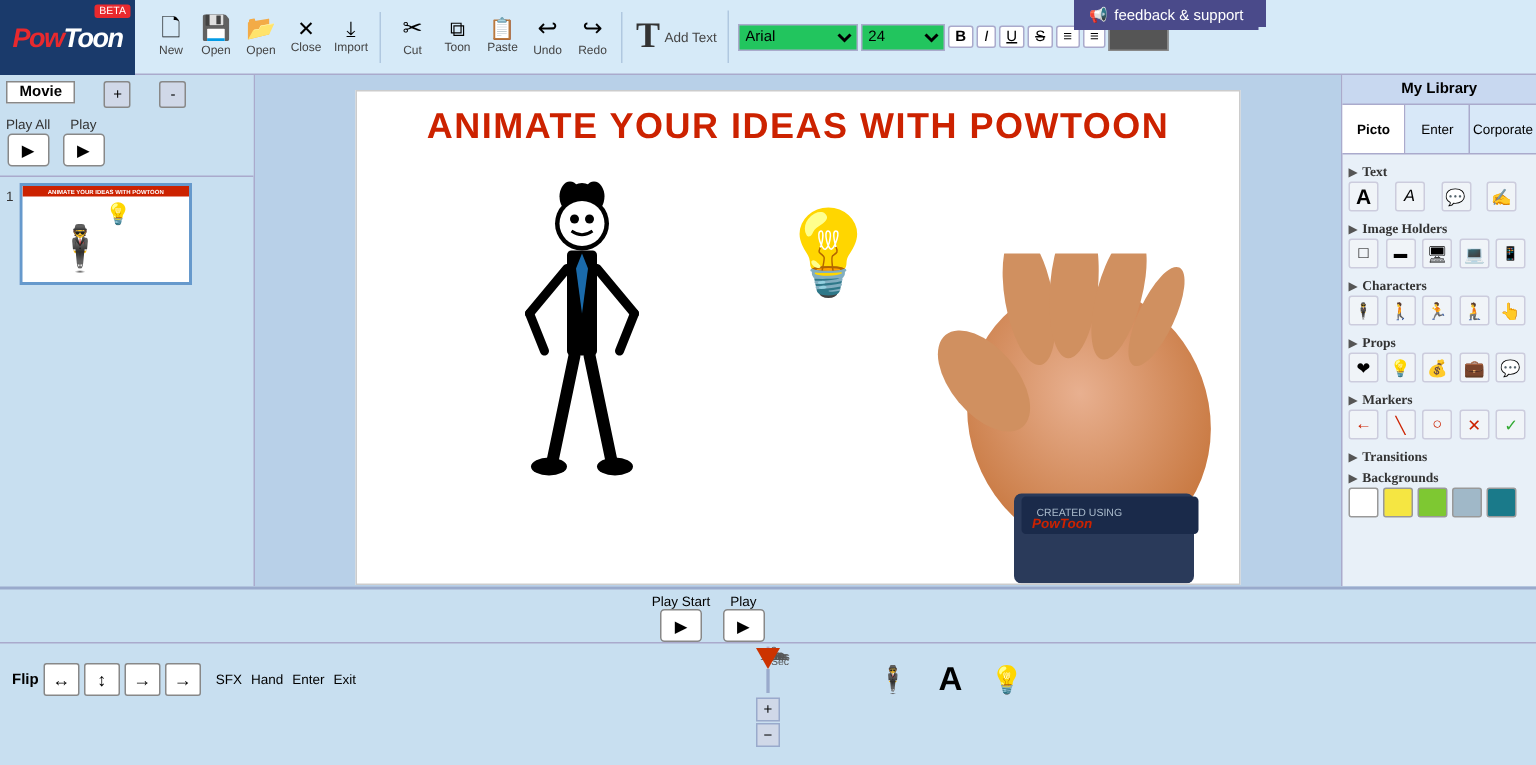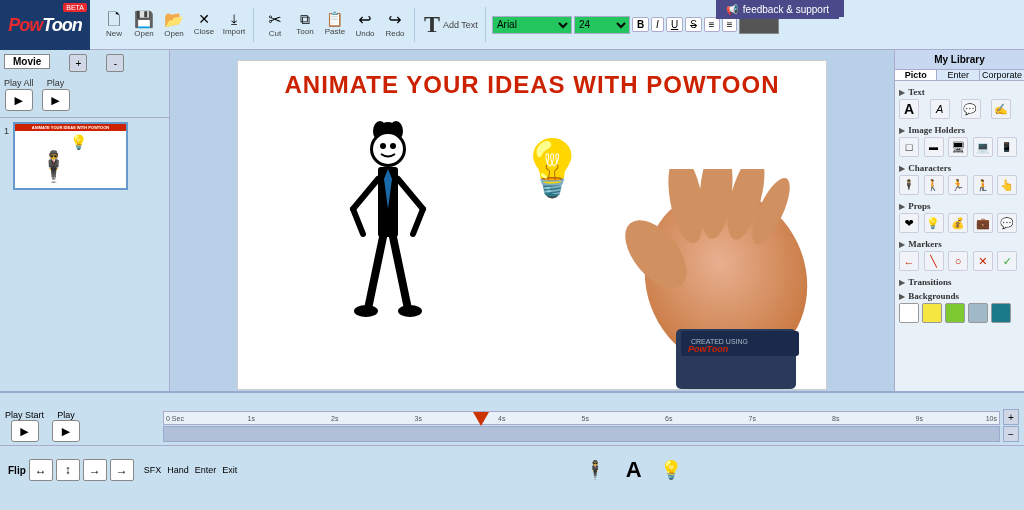--- a/index.html
+++ b/index.html
@@ -43,21 +43,21 @@
     
     #canvas-area { flex: 1; display: flex; flex-direction: column; background: #b8d0e8; }
     #canvas-wrapper { flex: 1; padding: 10px; display: flex; align-items: center; justify-content: center; }
     #canvas { width: 590px; height: 330px; background: white; position: relative; overflow: hidden; border: 1px solid #ccc; }
     #canvas-title { color: #cc2200; font-size: 24px; font-weight: 900; text-align: center; position: absolute; top: 10px; left: 0; right: 0; font-family: Impact, Arial Black, sans-serif; letter-spacing: 1px; }
 
     
     #right-panel { width: 130px; background: #e8f0f8; border-left: 1px solid #aac; flex-shrink: 0; display: flex; flex-direction: column; }
     #right-header { background: #c8d8f0; padding: 4px; text-align: center; font-size: 10px; font-weight: bold; border-bottom: 1px solid #aac; }
     #library-tabs { display: flex; border-bottom: 1px solid #aac; }
-    .lib-tab { flex: 1; padding: 0 2px; text-align: center; font-size: 9px; cursor: pointer; background: #d8e8f8; border-right: 1px solid #aac; }
+    .lib-tab { flex: 1; padding: 11px 2px; text-align: center; font-size: 9px; cursor: pointer; background: #d8e8f8; border-right: 1px solid #aac; }
     .lib-tab:last-child { border-right: none; }
     .lib-tab.active { background: white; font-weight: bold; }
 
     #right-content { flex: 1; overflow-y: auto; padding: 4px; }
     .section-header { display: flex; align-items: center; gap: 3px; padding: 2px 0; cursor: pointer; }
     .section-arrow { font-size: 8px; color: #555; }
     .section-title { font-size: 9px; font-weight: bold; color: #333; font-family: Liberation Serif, serif; }
     .icon-grid { display: grid; grid-template-columns: repeat(5, 1fr); gap: 2px; margin-bottom: 4px; }
     .icon-grid-4 { display: grid; grid-template-columns: repeat(4, 1fr); gap: 2px; margin-bottom: 4px; }
     .lib-icon { width: 20px; height: 20px; background: #f0f4f8; border: 1px solid #ccd; border-radius: 2px; display: flex; align-items: center; justify-content: center; font-size: 11px; cursor: pointer; }
@@ -352,21 +352,21 @@
             <div class="color-swatch" style="background:#a0b8c8;"></div>
             <div class="color-swatch" style="background:#1a7a8a;"></div>
           </div>
 
         </div>
       </div>
     </div>
 
     <div style="height:95px; background:#c8dff0; border-top:2px solid #99aacc; flex-shrink:0;">
 
-      <div style="display:flex; align-items:flex-end; padding:3px 5px; gap:3px; border-bottom:1px solid #aac; height:53px;">
+      <div style="display:flex; align-items:center; padding:3px 5px; gap:3px; border-bottom:1px solid #aac; height:36px;flex-direction:column;">
 
         <div style="width:155px; display:flex; align-items:center; gap:8px; flex-shrink:0;">
           <div style="display:flex; flex-direction:column; align-items:center;">
             <span style="font-size:9px;">Play Start</span>
             <div class="play-btn">▶</div>
           </div>
           <div style="display:flex; flex-direction:column; align-items:center;">
             <span style="font-size:9px;">Play</span>
             <div class="play-btn">▶</div>
           </div>

